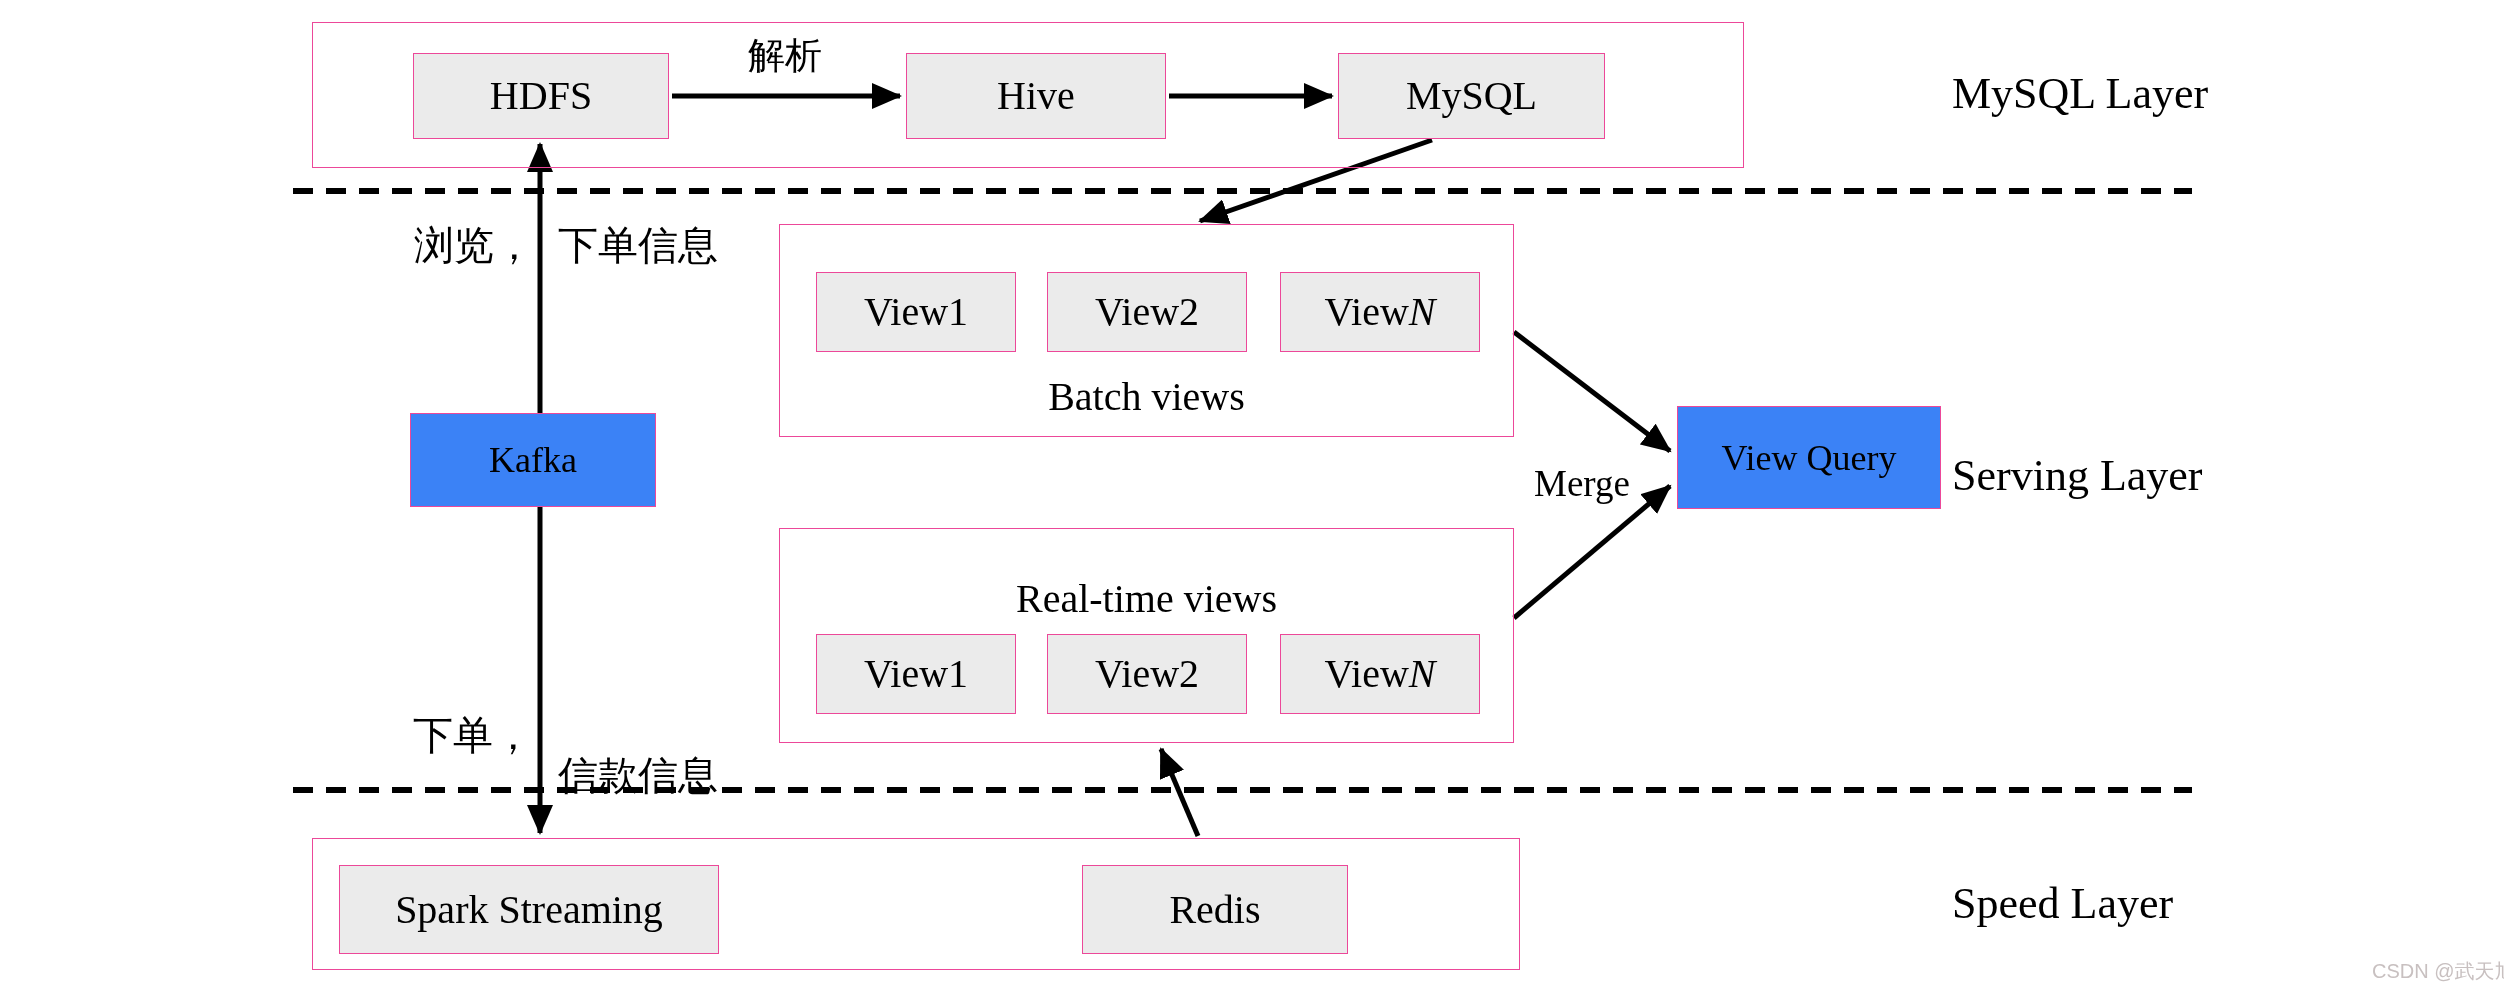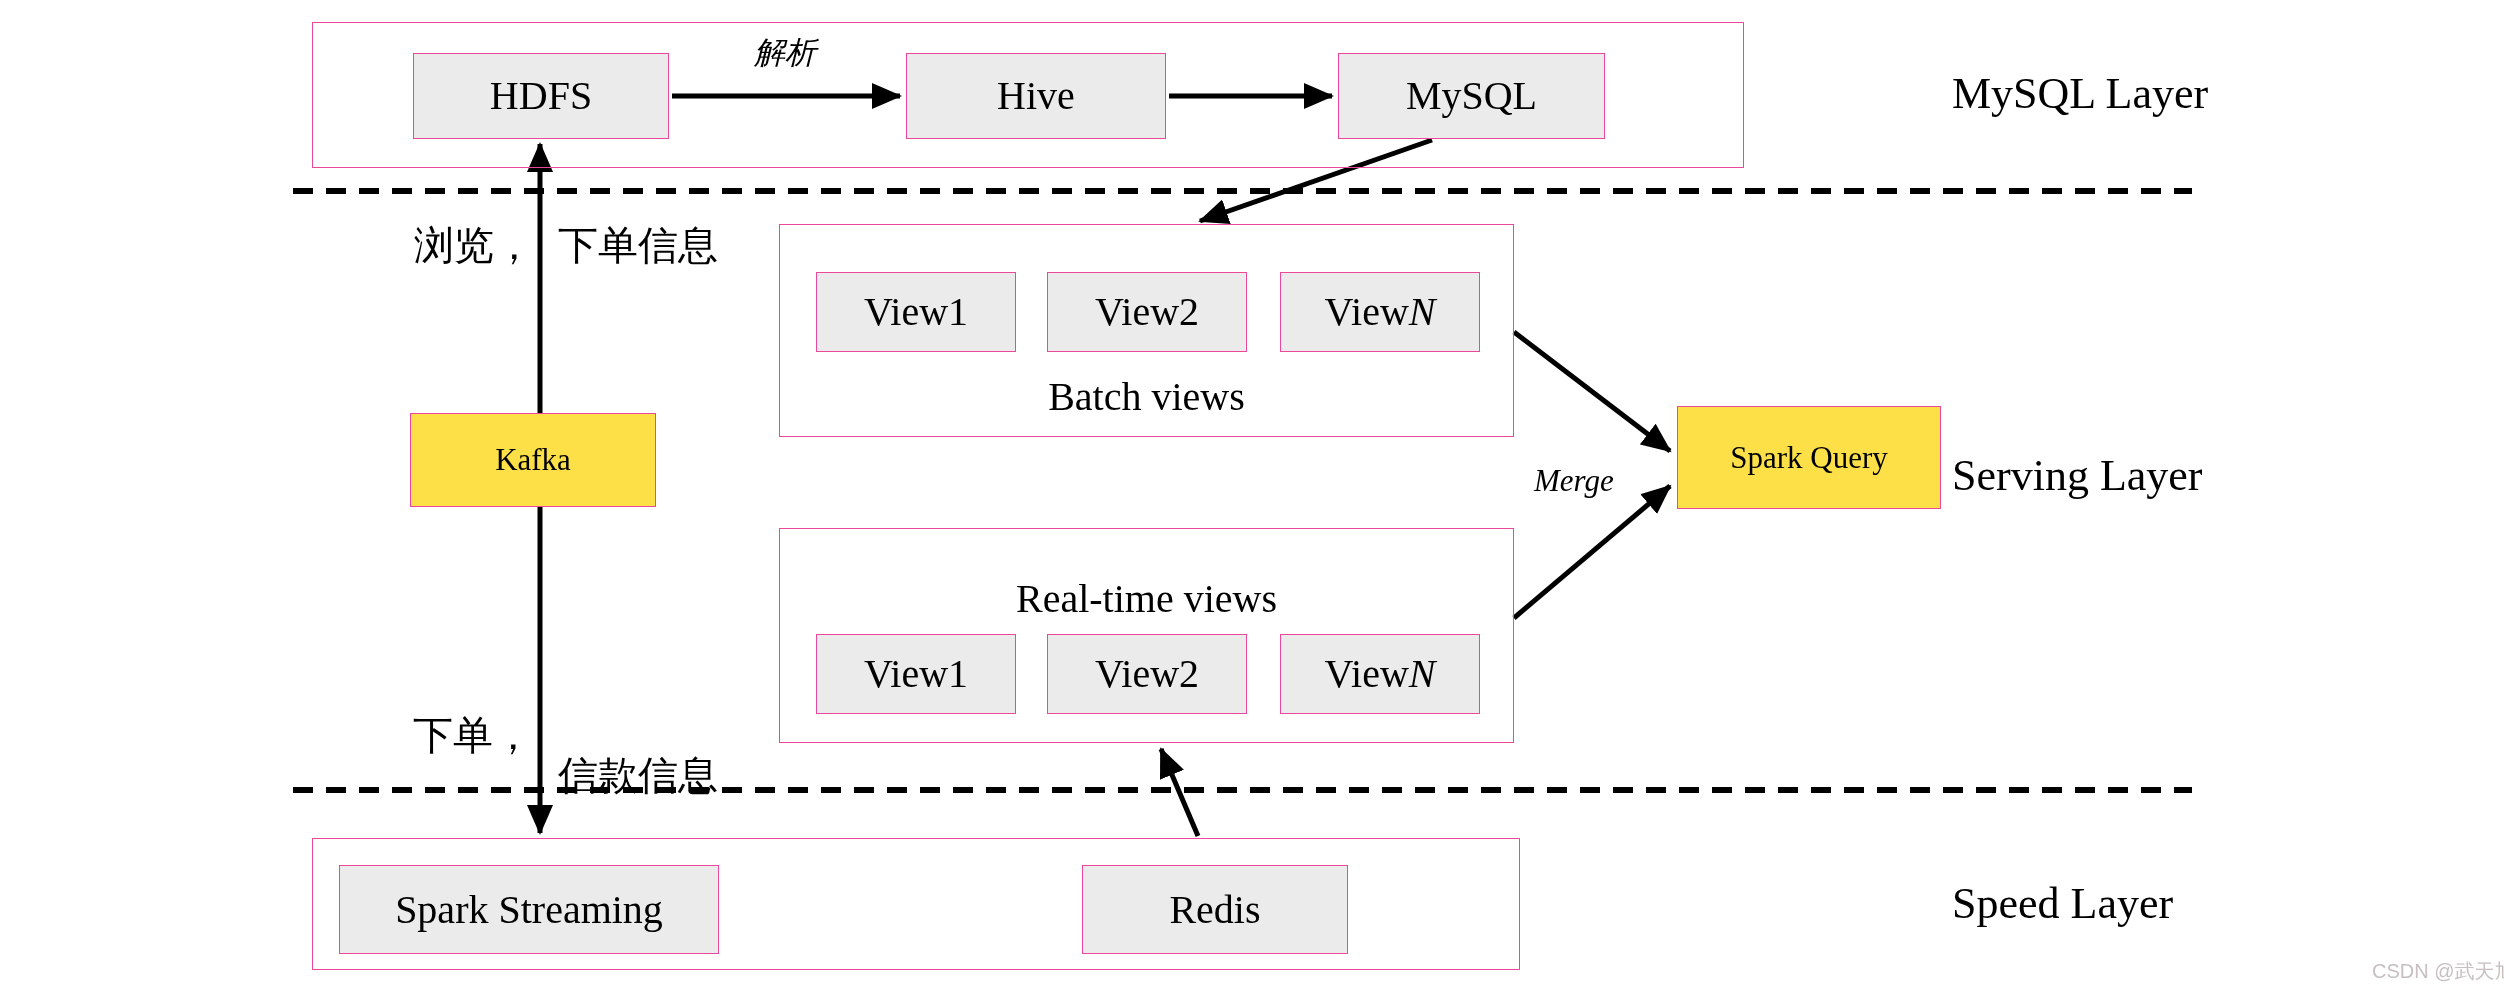--- a/index.html
+++ b/index.html
@@ -34,46 +34,45 @@
   .container-box {
     background: transparent;
   }
   .node {
     background: #ebebeb;
     font-size: 40px;
     line-height: 1;
     white-space: nowrap;
   }
   .white-node {
-    background: #fde047;
-    font-size: 31px;
+    background: #3b82f6;
+    font-size: 36px;
     white-space: nowrap;
     align-items: center;
   }
   .caption {
     position: absolute;
     font-size: 40px;
     line-height: 1.1;
     white-space: nowrap;
     text-align: center;
     left: 0;
     width: 100%;
   }
   .layer-label {
     position: absolute;
     font-size: 44px;
     line-height: 1.1;
     white-space: nowrap;
   }
   .edge-label {
     position: absolute;
-    font-size: 31px;
-    line-height: 1.1;
-    white-space: nowrap;
-    font-style: italic;
+    font-size: 37px;
+    line-height: 1.1;
+    white-space: nowrap;
   }
   .cn-label {
     position: absolute;
     font-size: 40px;
     line-height: 1.1;
     white-space: nowrap;
   }
   .watermark {
     position: absolute;
     left: 2372px;
@@ -163,21 +162,21 @@
     <div class="caption" style="top:150px;">
       <span>Batch views</span>
     </div>
   </div>
 
   <div class="edge-label" style="left:1498px; top:464px;margin-left:36px;">
     <span>Merge</span>
   </div>
 
   <div class="box white-node" style="left:1677px; top:406px; width:264px; height:103px;">
-    <span>Spark Query</span>
+    <span>View Query</span>
   </div>
 
   <div class="layer-label" style="left:1952px; top:452px;">
     <span>Serving Layer</span>
   </div>
 
   <div class="box container-box" style="left:779px; top:528px; width:735px; height:215px;">
     <div class="caption" style="top:20px;margin-top:28px;">
       <span>Real-time views</span>
     </div>

